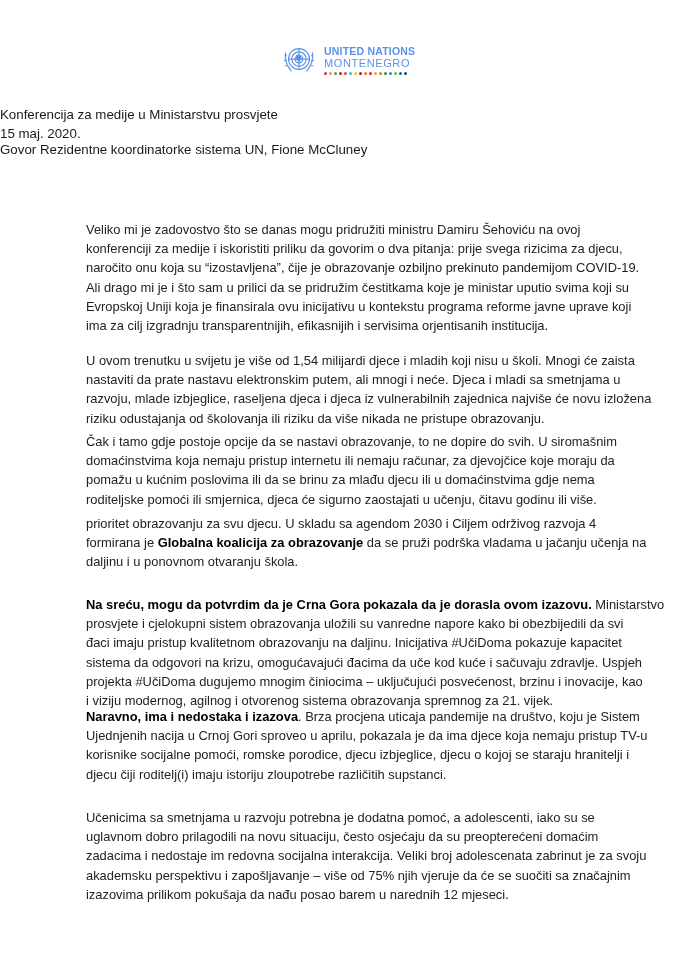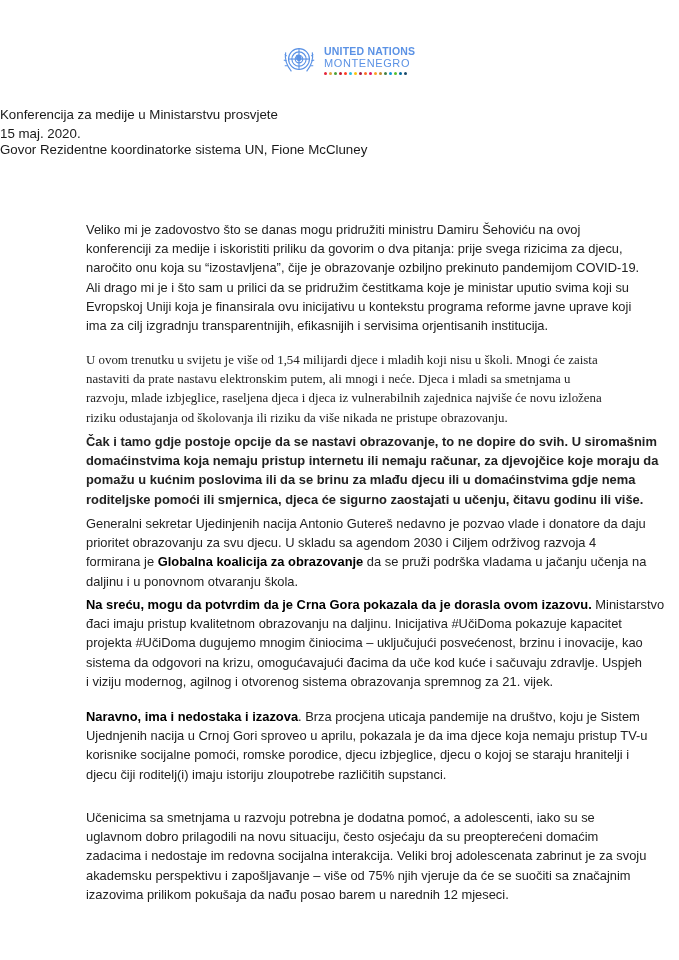--- a/index.html
+++ b/index.html
@@ -72,46 +72,46 @@
 
   <div class="p" style="top:216px;">
     <span class="ln">Veliko mi je zadovostvo što se danas mogu pridružiti ministru Damiru Šehoviću na ovoj</span>
     <span class="ln">konferenciji za medije i iskoristiti priliku da govorim o dva pitanja: prije svega rizicima za djecu,</span>
     <span class="ln">naročito onu koja su “izostavljena”, čije je obrazovanje ozbiljno prekinuto pandemijom COVID-19.</span>
     <span class="ln">Ali drago mi je i što sam u prilici da se pridružim čestitkama koje je ministar uputio svima koji su</span>
     <span class="ln">Evropskoj Uniji koja je finansirala ovu inicijativu u kontekstu programa reforme javne uprave koji</span>
     <span class="ln">ima za cilj izgradnju  transparentnijih, efikasnijih i servisima orjentisanih institucija.</span>
   </div>
 
-  <div class="p" style="top:347px;font-family:Liberation Serif, serif;">
+  <div class="p" style="top:347px;">
     <span class="ln">U ovom trenutku u svijetu je više od 1,54 milijardi djece i mladih koji nisu u školi. Mnogi će zaista</span>
     <span class="ln">nastaviti da prate nastavu elektronskim putem, ali mnogi i neće. Djeca i mladi sa smetnjama u</span>
     <span class="ln">razvoju, mlade izbjeglice, raseljena djeca i djeca iz vulnerabilnih zajednica najviše će novu izložena</span>
     <span class="ln">riziku odustajanja od školovanja ili riziku da više nikada ne pristupe obrazovanju.</span>
   </div>
 
-  <div class="p" style="top:428px;font-weight:bold;">
+  <div class="p" style="top:428px;">
     <span class="ln">Čak i tamo gdje postoje opcije da se nastavi obrazovanje, to ne dopire do svih. U siromašnim</span>
     <span class="ln">domaćinstvima koja nemaju pristup internetu ili nemaju računar, za djevojčice koje moraju da</span>
     <span class="ln">pomažu u kućnim poslovima ili da se brinu za mlađu djecu ili u domaćinstvima gdje nema</span>
     <span class="ln">roditeljske pomoći ili smjernica, djeca će sigurno zaostajati u učenju, čitavu godinu ili više.</span>
   </div>
 
   <div class="p" style="top:510px;">
-    <span class="ln">Generalni sekretar Ujedinjenih nacija Antonio Gutereš nedavno je pozvao vlade i donatore da daju</span>
     <span class="ln">prioritet obrazovanju za svu djecu. U skladu sa agendom 2030 i Ciljem održivog razvoja 4</span>
     <span class="ln"><span>formirana je </span><b>Globalna koalicija za obrazovanje</b><span> da se pruži podrška vladama u jačanju učenja na</span></span>
     <span class="ln">daljinu i u ponovnom otvaranju škola.</span>
   </div>
 
   <div class="p" style="top:591px;">
     <span class="ln"><b>Na sreću, mogu da potvrdim da je Crna Gora pokazala da je dorasla ovom izazovu.</b><span> Ministarstvo</span></span>
+    <span class="ln">prosvjete i cjelokupni sistem obrazovanja uložili su vanredne napore kako bi obezbijedili da svi</span>
     <span class="ln">đaci imaju pristup kvalitetnom obrazovanju na daljinu. Inicijativa #UčiDoma pokazuje kapacitet</span>
+    <span class="ln">sistema da odgovori na krizu, omogućavajući đacima da uče kod kuće i sačuvaju zdravlje. Uspjeh</span>
     <span class="ln">projekta #UčiDoma dugujemo mnogim činiocima – uključujući posvećenost, brzinu i inovacije, kao</span>
-    <span class="ln">sistema da odgovori na krizu, omogućavajući đacima da uče kod kuće i sačuvaju zdravlje. Uspjeh</span>
     <span class="ln">i viziju modernog, agilnog i otvorenog sistema obrazovanja spremnog za 21. vijek.</span>
   </div>
 
   <div class="p" style="top:703px;">
     <span class="ln"><b>Naravno, ima i nedostaka i izazova</b><span>. Brza procjena uticaja pandemije na društvo, koju je Sistem</span></span>
     <span class="ln">Ujednjenih nacija u Crnoj Gori sproveo u aprilu, pokazala je da ima djece koja nemaju pristup TV-u</span>
     <span class="ln">korisnike socijalne pomoći, romske porodice, djecu izbjeglice, djecu o kojoj se staraju hranitelji i</span>
     <span class="ln">djecu čiji roditelj(i) imaju istoriju zloupotrebe različitih supstanci.</span>
   </div>
 

